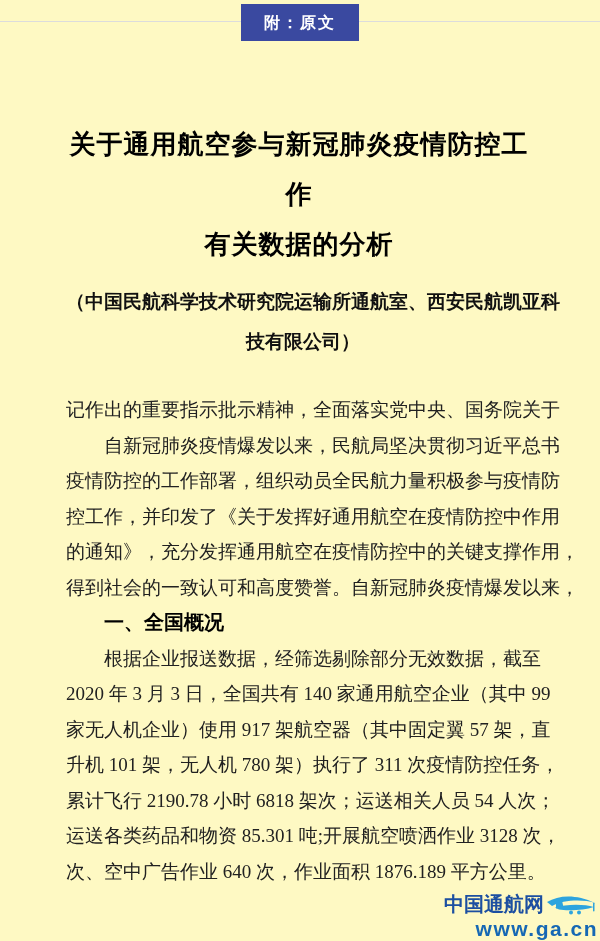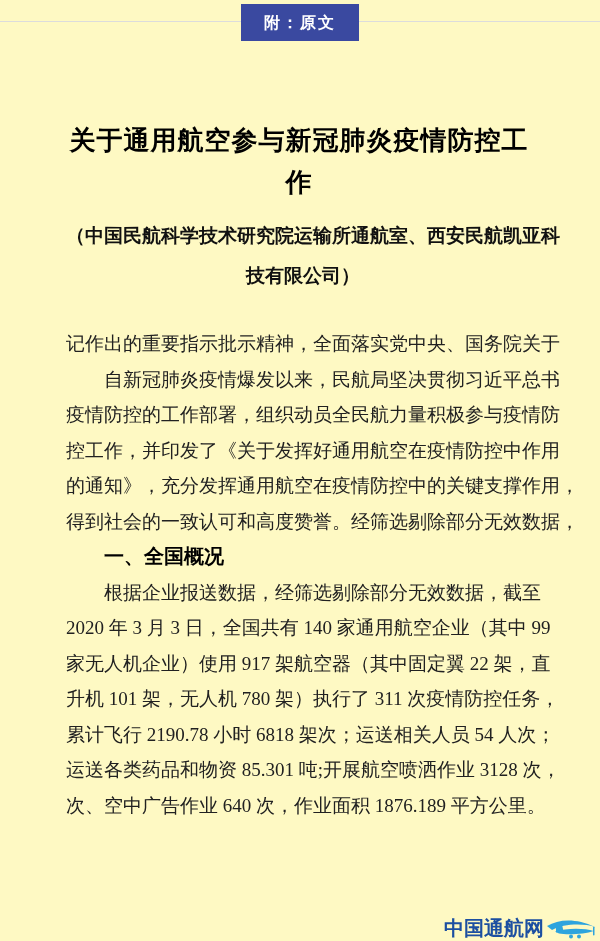--- a/index.html
+++ b/index.html
@@ -23,21 +23,21 @@
     font-size:16px;font-weight:700;letter-spacing:2px;
     white-space:nowrap;
   }
   .content{
     position:absolute;left:66px;top:0;width:474px;
   }
   .title{
     margin:119px 8px 0 0;
     font-family:"Liberation Sans","DejaVu Sans",sans-serif;
     font-size:26px;font-weight:700;color:#000;
-    line-height:42px;text-align:center;letter-spacing:1px;
+    line-height:50px;text-align:center;letter-spacing:1px;
   }
   .title span{display:block;}
   .subtitle{
     margin-top:13px;
     font-size:19px;font-weight:700;
     line-height:40px;text-align:center;
     color:#111;
   }
   .subtitle span{display:block;white-space:nowrap;}
   .body{
@@ -58,21 +58,21 @@
     padding-left:38px;
     font-family:Liberation Sans, sans-serif;
     font-weight:700;font-size:20px;color:#000;
   }
   .logo{
     position:absolute;left:444px;top:891px;width:154px;
     font-family:"Liberation Sans","DejaVu Sans",sans-serif;
     pointer-events:none;
   }
   .logo-row{
-    display:flex;align-items:center;margin-top:24px;
+    display:flex;align-items:center;
   }
   .logo-name{
     font-size:20px;font-weight:800;color:#1c4fa1;
     white-space:nowrap;letter-spacing:0;
   }
   .logo-plane{flex:0 0 auto;margin-left:1px;}
   .logo-url{
     margin-top:-1px;
     font-size:21px;font-weight:800;color:#1668b4;
     letter-spacing:1.5px;text-align:right;white-space:nowrap;
@@ -84,41 +84,42 @@
 <div class="page">
 
   <div class="top-rule"></div>
 
   <div class="badge">附：原文</div>
 
   <div class="content">
 
     <h1 class="title">
       <span>关于通用航空参与新冠肺炎疫情防控工作</span>
+      <span>有关数据的分析</span>
     </h1>
 
     <div class="subtitle">
       <span>（中国民航科学技术研究院运输所通航室、西安民航凯亚科</span>
       <span>技有限公司）</span>
     </div>
 
     <div class="body">
 
       <div class="line">记作出的重要指示批示精神，全面落实党中央、国务院关于</div>
       <div class="line first">自新冠肺炎疫情爆发以来，民航局坚决贯彻习近平总书</div>
       <div class="line">疫情防控的工作部署，组织动员全民航力量积极参与疫情防</div>
       <div class="line">控工作，并印发了《关于发挥好通用航空在疫情防控中作用</div>
       <div class="line">的通知》，充分发挥通用航空在疫情防控中的关键支撑作用，</div>
-      <div class="line">得到社会的一致认可和高度赞誉。经筛选剔除部分无效数据，</div>
+      <div class="line">得到社会的一致认可和高度赞誉。自新冠肺炎疫情爆发以来，</div>
 
       <div class="heading">一、全国概况</div>
 
       <div class="line first">根据企业报送数据，经筛选剔除部分无效数据，截至</div>
       <div class="line">2020 年 3 月 3 日，全国共有 140 家通用航空企业（其中 99</div>
-      <div class="line">家无人机企业）使用 917 架航空器（其中固定翼 22 架，直</div>
+      <div class="line">家无人机企业）使用 917 架航空器（其中固定翼 57 架，直</div>
       <div class="line">升机 101 架，无人机 780 架）执行了 311 次疫情防控任务，</div>
       <div class="line">累计飞行 2190.78 小时 6818 架次；运送相关人员 54 人次；</div>
       <div class="line">运送各类药品和物资 85.301 吨;开展航空喷洒作业 3128 次，</div>
       <div class="line plast">次、空中广告作业 640 次，作业面积 1876.189 平方公里。</div>
 
     </div>
   </div>
 
   <div class="logo">
     <div class="logo-row">

